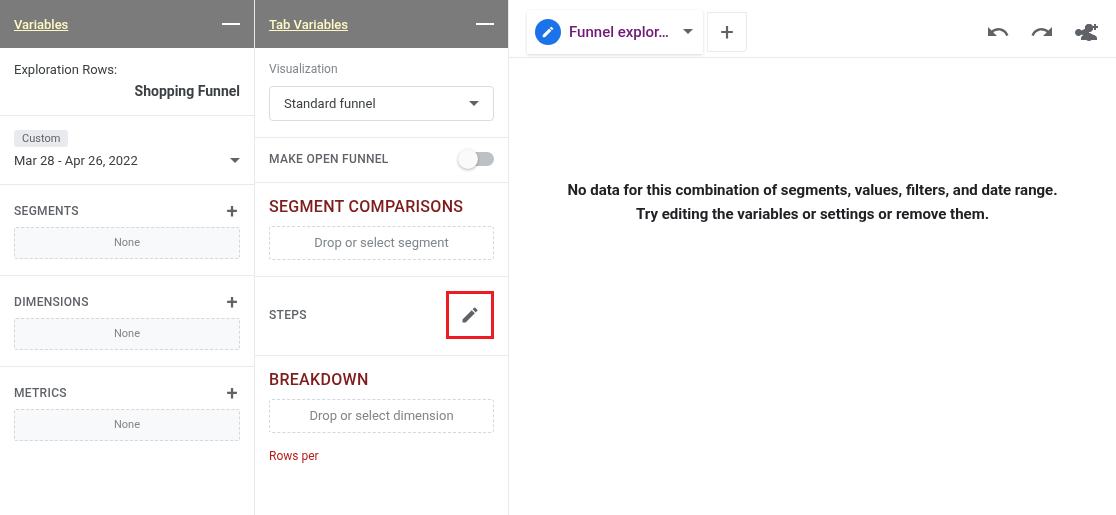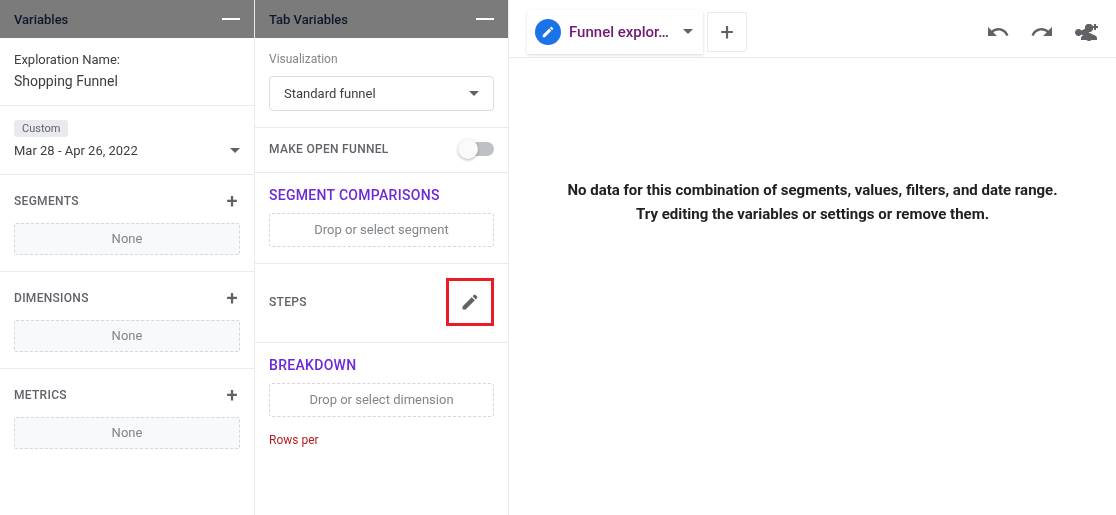--- a/index.html
+++ b/index.html
@@ -17,48 +17,50 @@
       border-right: 1px solid #e8eaed;
       display: flex;
       flex-direction: column;
       background: #fff;
     }
     .col-variables { width: 255px; }
     .col-tabsettings { width: 254px; }
     .col-main { flex: 1; border-right: none; }
     .panel-header {
       background: #7b7b7b;
-      color: #0f172a;
-      height: 38px;
+      color: #fef9c3;
+      height: 48px;
       display: flex;
       align-items: center;
       justify-content: space-between;
       padding: 0 14px;
       font-weight: 500;
+      text-decoration: underline;
     }
     .minus-icon {
       width: 18px;
       height: 2px;
       background: #fff;
       display: block;
     }
     .section {
       border-bottom: 1px solid #e8eaed;
       padding: 14px 14px 16px;
     }
     .section.no-border { border-bottom: none; }
     .exploration-label {
       font-size: 13px;
       color: #3c4043;
       margin-bottom: 6px;
     }
     .exploration-name {
       font-size: 14px;
       color: #3c4043;
-      font-weight: 400;
+      font-weight: 700;
+      text-align: right;
     }
     .custom-badge {
       display: inline-block;
       background: #e8eaed;
       color: #5f6368;
       font-size: 11px;
       padding: 2px 8px;
       border-radius: 3px;
       margin-bottom: 6px;
     }
@@ -87,28 +89,28 @@
       letter-spacing: 0.3px;
     }
     .plus-btn {
       font-size: 20px;
       color: #5f6368;
       line-height: 1;
       cursor: pointer;
       padding: 2px;
     }
     .empty-pill {
-      margin-top: 10px;
+      margin-top: 4px;
       border: 1px dashed #d5d7da;
       background: #f8f9fa;
       color: #80868b;
       text-align: center;
       height: 32px;
       line-height: 30px;
-      font-size: 13px;
+      font-size: 11px;
       border-radius: 2px;
     }
     .ts-label {
       font-size: 12px;
       color: #80868b;
       margin-bottom: 10px;
     }
     .select-box {
       border: 1px solid #dadce0;
       border-radius: 4px;
@@ -139,22 +141,22 @@
     }
     .toggle-knob {
       position: absolute;
       left: -2px; top: -3px;
       width: 20px; height: 20px;
       background: #fafafa;
       border-radius: 50%;
       box-shadow: 0 1px 3px rgba(0,0,0,0.3);
     }
     .ts-section-label {
-      font-size: 14px;
-      color: #6d28d9;
+      font-size: 16px;
+      color: #7f1d1d;
       font-weight: 500;
       letter-spacing: 0.3px;
       margin-bottom: 10px;
     }
     .drop-area {
       border: 1px dashed #d5d7da;
       color: #80868b;
       text-align: center;
       height: 34px;
       line-height: 32px;
@@ -269,21 +271,21 @@
 </head>
 <body>
 
 <div class="col col-variables">
   <div class="panel-header">
     <span>Variables</span>
     <span class="minus-icon"></span>
   </div>
 
   <div class="section">
-    <div class="exploration-label">Exploration Name:</div>
+    <div class="exploration-label">Exploration Rows:</div>
     <div class="exploration-name">Shopping Funnel</div>
   </div>
 
   <div class="section">
     <span class="custom-badge">Custom</span>
     <div class="date-row">
       <span class="date-text">Mar 28 - Apr 26, 2022</span>
       <span class="dropdown-caret"></span>
     </div>
   </div>

